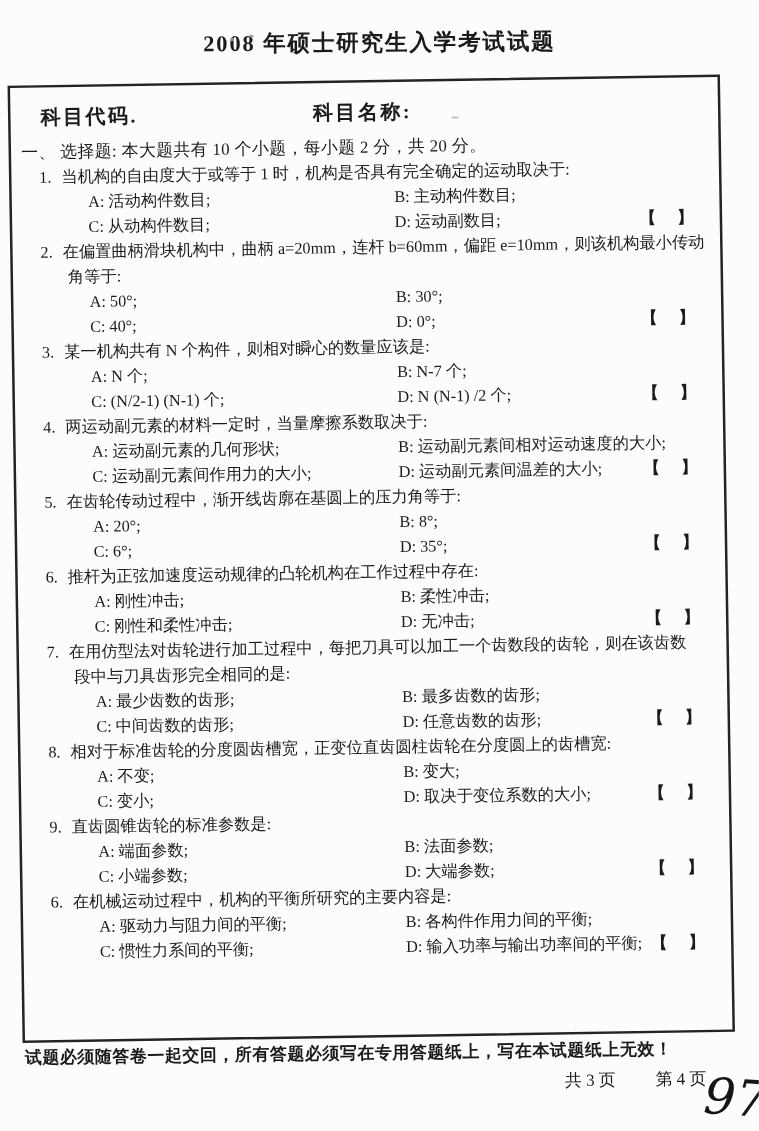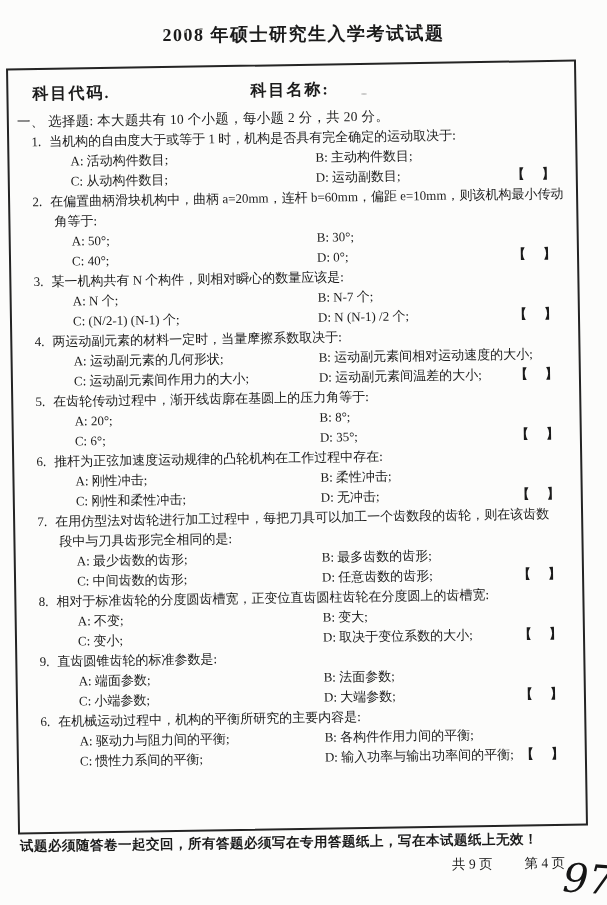--- a/index.html
+++ b/index.html
@@ -124,16 +124,16 @@
           <div class="line stem"><span class="qnum">6.</span><span>在机械运动过程中，机构的平衡所研究的主要内容是:</span></div>
           <div class="line opt-row"><span class="opt-left">A: 驱动力与阻力间的平衡;</span><span class="opt-right">B: 各构件作用力间的平衡;</span></div>
           <div class="line opt-row"><span class="opt-left">C: 惯性力系间的平衡;</span><span class="opt-right">D: 输入功率与输出功率间的平衡;</span><span class="bracket">【　】</span></div>
         </div>
       </div>
   </div>
 </div>
 
 <div class="footer-notice">试题必须随答卷一起交回，所有答题必须写在专用答题纸上，写在本试题纸上无效！</div>
 <div class="page-indicator">
-  <span>共 9 页</span>
+  <span>共 3 页</span>
   <span>第 4 页</span>
 </div>
 <div class="handwritten">97</div>
 
 </body></html>

